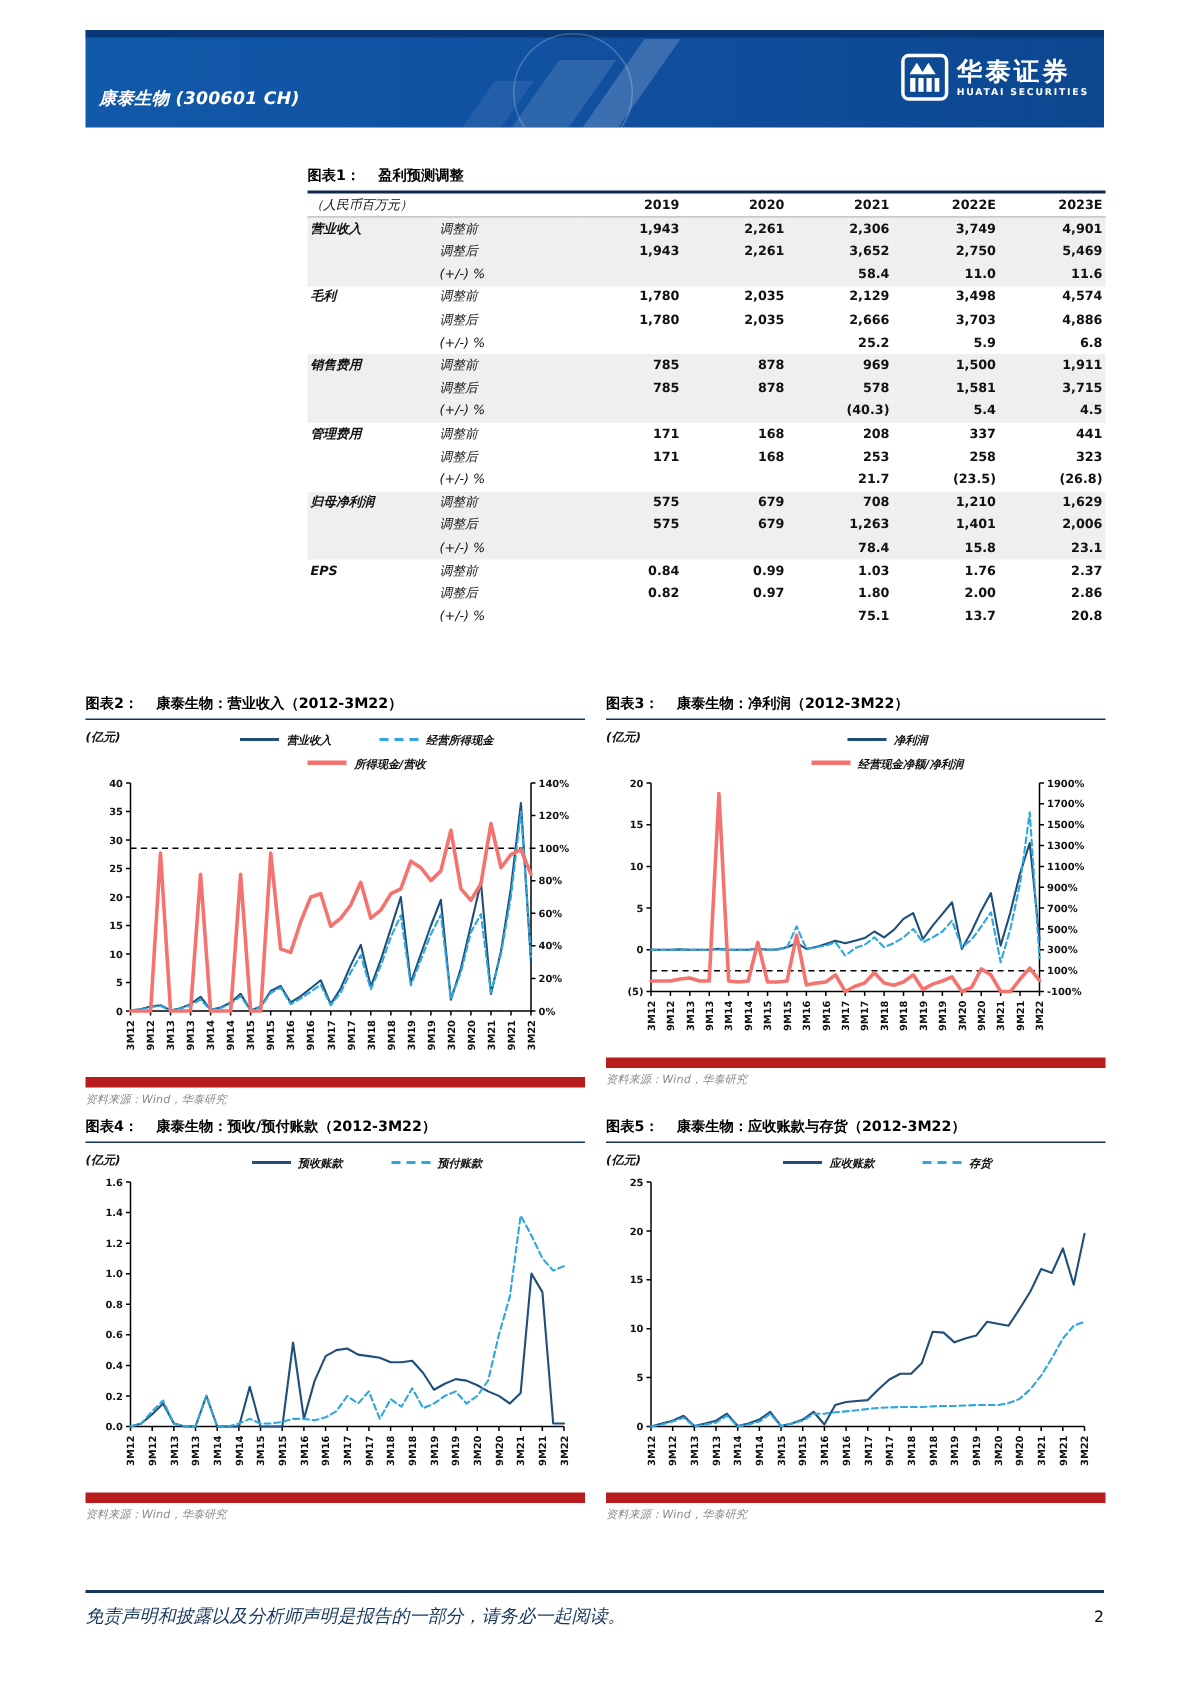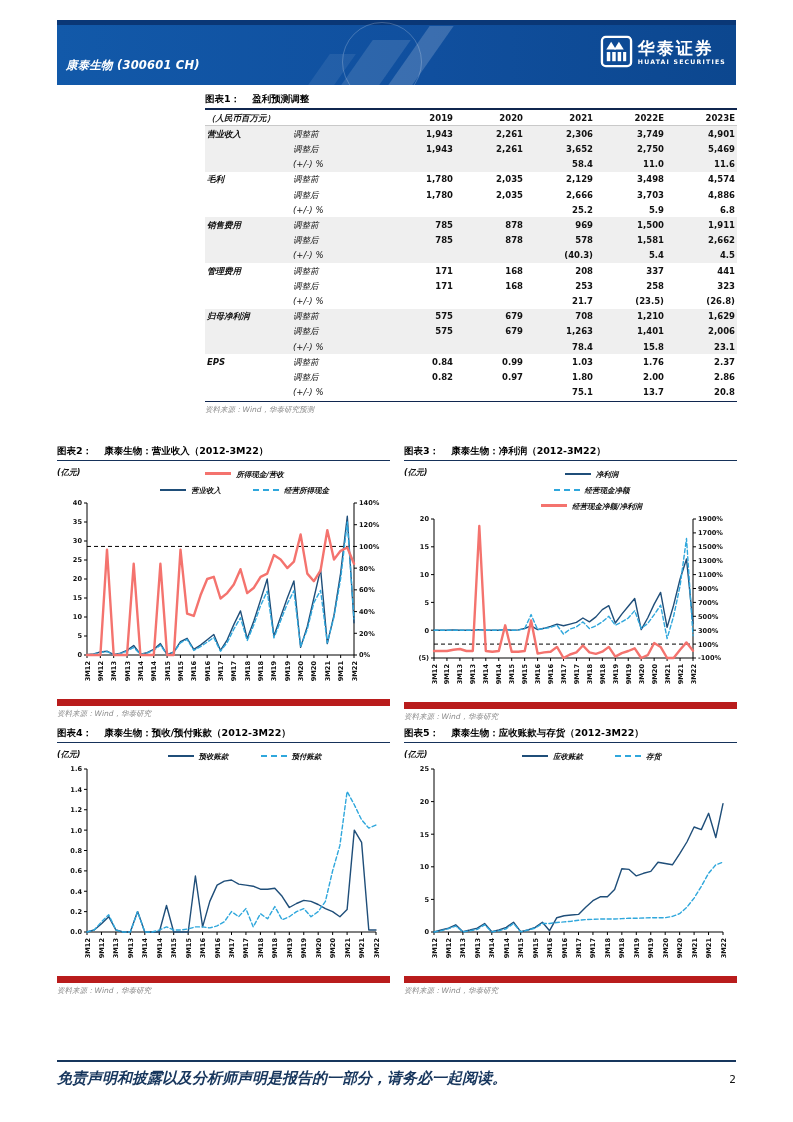--- a/index.html
+++ b/index.html
@@ -17,31 +17,31 @@
   .deco.ring{transform:none;background:none;border:1px solid rgba(255,255,255,.22);
              border-radius:50%;left:285px;top:2px;width:78px;height:78px;}
   .company{position:absolute;left:9px;bottom:12px;color:#fff;font-weight:700;font-style:italic;
            font-size:11.5px;letter-spacing:.2px;}
   .brand{position:absolute;right:10px;top:15px;display:flex;align-items:center;gap:5px;color:#fff;}
   .brand-cn{font-size:17px;font-weight:700;letter-spacing:2px;line-height:18px;}
   .brand-en{font-size:6.2px;font-weight:700;letter-spacing:1.2px;margin-top:1px;}
 
   
   .fig-title{font-size:9.5px;font-weight:700;color:#000;padding-bottom:3px;
-             border-bottom:1.4px solid #16325a;line-height:12px;}
+             border-bottom:1.4px solid #16325a;line-height:12px;margin-top:19px;}
   .fig-label{margin-right:12px;}
   .source{color:#8a8a8a;font-size:7.5px;font-style:italic;padding-top:3px;line-height:10px;}
 
   
   .fig1{position:absolute;left:205px;top:93px;width:532px;}
   .fig1 .fig-title{border-bottom-width:2px;border-color:#10264f;}
   table{width:100%;border-collapse:collapse;}
   th,td{font-size:8.5px;padding:1.5px 2px;line-height:12.2px;white-space:nowrap;}
   thead tr{border-bottom:1px solid #c9c9c9;}
-  .t-unit{text-align:left;font-weight:700;font-style:italic;}
+  .t-unit{text-align:left;font-weight:400;font-style:italic;}
   .t-num{text-align:right;font-weight:700;font-variant-numeric:tabular-nums;}
   .t-cat{font-weight:700;font-style:italic;}
   .t-sub{font-style:italic;}
   tr.shade{background:#efefef;}
   .fig1 .source{border-top:1.4px solid #10264f;margin-top:1px;}
 
   
   .chart-block{position:absolute;width:333px;}
   .chart-pos-0{left:57px;top:445px;}  .chart-pos-1{left:404px;top:445px;}
   .chart-pos-2{left:57px;top:727px;}  .chart-pos-3{left:404px;top:727px;}
@@ -51,21 +51,21 @@
   .legend-row{text-align:center;line-height:13px;}
   .legend-item{margin:0 16px;font-size:7.5px;font-weight:700;font-style:italic;white-space:nowrap;}
   .sw{display:inline-block;width:26px;height:0;vertical-align:2px;margin-right:5px;}
   svg text{font-size:6.6px;font-weight:700;fill:#111;
            font-family:"DejaVu Sans","Liberation Sans",sans-serif;}
   .chart-block .source{border-top:7px solid #b91c1c;margin-top:2px;}
 
   
   .footer{position:absolute;left:57px;top:1060px;width:679px;border-top:2px solid #17365d;
           padding-top:7px;display:flex;justify-content:space-between;align-items:baseline;}
-  .disclaimer{font-size:15px;font-style:italic;font-weight:700;color:#17365d;}
+  .disclaimer{font-size:12px;font-style:italic;font-weight:400;color:#17365d;}
   .pageno{font-size:10.5px;color:#111;}
 </style>
 </head>
 <body>
 
 <div class="page">
 
   <div class="banner">
     <div class="deco ring"></div>
     <div class="deco d3"></div>
@@ -177,21 +177,21 @@
             <td class="t-num">1,500</td>
             <td class="t-num">1,911</td>
           </tr>
           <tr class="shade">
             <td class="t-cat"></td>
             <td class="t-sub">调整后</td>
             <td class="t-num">785</td>
             <td class="t-num">878</td>
             <td class="t-num">578</td>
             <td class="t-num">1,581</td>
-            <td class="t-num">2,662</td>
+            <td class="t-num">3,715</td>
           </tr>
           <tr class="shade">
             <td class="t-cat"></td>
             <td class="t-sub">(+/-) %</td>
             <td class="t-num"></td>
             <td class="t-num"></td>
             <td class="t-num">(40.3)</td>
             <td class="t-num">5.4</td>
             <td class="t-num">4.5</td>
           </tr>
@@ -271,29 +271,28 @@
             <td class="t-cat"></td>
             <td class="t-sub">(+/-) %</td>
             <td class="t-num"></td>
             <td class="t-num"></td>
             <td class="t-num">75.1</td>
             <td class="t-num">13.7</td>
             <td class="t-num">20.8</td>
           </tr>
         </tbody>
       </table>
-    <div class="source">资料来源：Wind，华泰研究预测</div>
   </div>
 
   <div id="charts">
       <div class="chart-block chart-pos-0">
         <div class="fig-title"><span class="fig-label">图表2：</span><span>康泰生物：营业收入（2012-3M22）</span></div>
         <div class="chart-body"><span class="unit">(亿元)</span><div class="legend">
+            <div class="legend-row"><span class="legend-item"><span class="sw" style="border-top: 2px solid rgb(31, 78, 121);"></span><span>营业收入</span></span><span class="legend-item"><span class="sw" style="border-top: 2px dashed rgb(47, 167, 220);"></span><span>经营所得现金</span></span></div>
             <div class="legend-row"><span class="legend-item"><span class="sw" style="border-top: 3px solid rgb(244, 115, 110);"></span><span>所得现金/营收</span></span></div>
-            <div class="legend-row"><span class="legend-item"><span class="sw" style="border-top: 2px solid rgb(31, 78, 121);"></span><span>营业收入</span></span><span class="legend-item"><span class="sw" style="border-top: 2px dashed rgb(47, 167, 220);"></span><span>经营所得现金</span></span></div>
           </div><svg width="333" height="196">
             <line x1="30" y1="6" x2="30" y2="158" stroke="#000" stroke-width="1"></line>
             <line x1="30" y1="158" x2="297" y2="158" stroke="#000" stroke-width="1"></line>
             <line x1="297" y1="6" x2="297" y2="158" stroke="#000" stroke-width="1"></line>
             <line x1="27" y1="158" x2="30" y2="158" stroke="#000" stroke-width="1"></line>
             <text x="25" y="160.4" text-anchor="end">0</text>
             <line x1="27" y1="139" x2="30" y2="139" stroke="#000" stroke-width="1"></line>
             <text x="25" y="141.4" text-anchor="end">5</text>
             <line x1="27" y1="120" x2="30" y2="120" stroke="#000" stroke-width="1"></line>
             <text x="25" y="122.4" text-anchor="end">10</text>
@@ -371,21 +370,20 @@
             <polyline points="30.0,157.6 36.7,156.9 43.4,155.0 50.0,154.2 56.7,157.6 63.4,156.1 70.0,153.4 76.7,148.5 83.4,157.2 90.1,155.7 96.8,152.3 103.4,146.6 110.1,157.6 116.8,155.0 123.5,144.7 130.1,141.3 136.8,152.3 143.5,148.1 150.2,142.8 156.8,137.5 163.5,153.4 170.2,142.8 176.8,127.6 183.5,113.9 190.2,141.7 196.9,123.8 203.6,102.9 210.2,82.0 216.9,139.0 223.6,120.0 230.3,101.0 236.9,83.9 243.6,150.4 250.3,129.5 256.9,101.0 263.6,72.1 270.3,146.6 277.0,118.1 283.6,76.3 290.3,19.3 297.0,125.7" fill="none" stroke="#1f4e79" stroke-width="1.4" stroke-linejoin="round" stroke-linecap="round"></polyline>
             <polyline points="30.0,157.8 36.7,157.2 43.4,155.3 50.0,154.6 56.7,157.6 63.4,156.5 70.0,154.2 76.7,150.4 83.4,157.4 90.1,156.1 96.8,153.1 103.4,148.1 110.1,157.6 116.8,155.3 123.5,145.8 130.1,142.4 136.8,153.4 143.5,149.6 150.2,145.1 156.8,140.5 163.5,154.2 170.2,145.5 176.8,132.2 183.5,120.8 190.2,143.6 196.9,127.6 203.6,108.6 210.2,94.2 216.9,140.9 223.6,123.8 230.3,106.7 236.9,93.8 243.6,149.6 250.3,132.2 256.9,105.6 263.6,93.4 270.3,145.8 277.0,120.0 283.6,82.0 290.3,25.0 297.0,121.9" fill="none" stroke="#2fa7dc" stroke-width="1.4" stroke-linejoin="round" stroke-linecap="round" stroke-dasharray="4 2.5"></polyline>
             <polyline points="30.0,158.0 36.7,158.0 43.4,158.0 50.0,52.7 56.7,158.0 63.4,158.0 70.0,158.0 76.7,66.8 83.4,158.0 90.1,158.0 96.8,158.0 103.4,66.8 110.1,158.0 116.8,158.0 123.5,52.7 130.1,116.7 136.8,118.9 143.5,98.3 150.2,82.0 156.8,79.8 163.5,101.5 170.2,96.1 176.8,87.4 183.5,72.2 190.2,96.1 196.9,90.7 203.6,79.8 210.2,76.6 216.9,58.1 223.6,62.5 230.3,71.1 236.9,64.6 243.6,37.5 250.3,76.6 256.9,84.2 263.6,73.3 270.3,33.1 277.0,62.5 283.6,53.8 290.3,50.5 297.0,66.8" fill="none" stroke="#f4736e" stroke-width="2.4" stroke-linejoin="round" stroke-linecap="round"></polyline>
           </svg></div>
         <div class="source">资料来源：Wind，华泰研究</div>
       </div>
       <div class="chart-block chart-pos-1">
         <div class="fig-title"><span class="fig-label">图表3：</span><span>康泰生物：净利润（2012-3M22）</span></div>
         <div class="chart-body"><span class="unit">(亿元)</span><div class="legend">
             <div class="legend-row"><span class="legend-item"><span class="sw" style="border-top: 2px solid rgb(31, 78, 121);"></span><span>净利润</span></span></div>
-            <div class="legend-row"><span class="legend-item"><span class="sw" style="border-top: 2px dashed rgb(47, 167, 220);"></span><span>经营现金净额</span></span></div>
             <div class="legend-row"><span class="legend-item"><span class="sw" style="border-top: 3px solid rgb(244, 115, 110);"></span><span>经营现金净额/净利润</span></span></div>
           </div><svg width="333" height="183">
             <line x1="30" y1="6" x2="30" y2="145" stroke="#000" stroke-width="1"></line>
             <line x1="30" y1="145" x2="289" y2="145" stroke="#000" stroke-width="1"></line>
             <line x1="289" y1="6" x2="289" y2="145" stroke="#000" stroke-width="1"></line>
             <line x1="27" y1="145" x2="30" y2="145" stroke="#000" stroke-width="1"></line>
             <text x="25" y="147.4" text-anchor="end">(5)</text>
             <line x1="27" y1="117.2" x2="30" y2="117.2" stroke="#000" stroke-width="1"></line>
             <text x="25" y="119.60000000000001" text-anchor="end">0</text>
             <line x1="27" y1="89.39999999999999" x2="30" y2="89.39999999999999" stroke="#000" stroke-width="1"></line>

